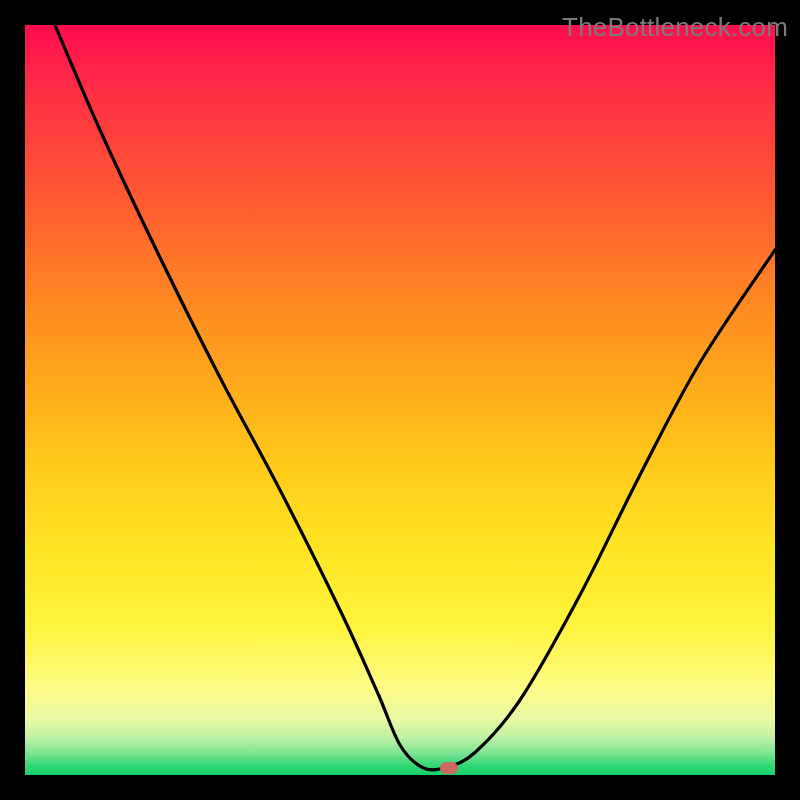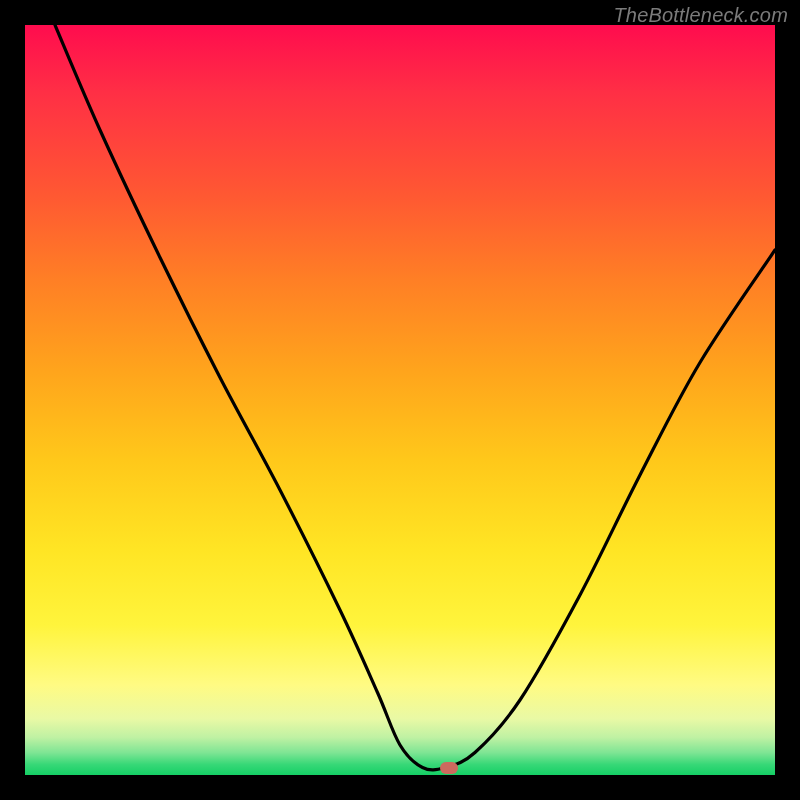--- a/index.html
+++ b/index.html
@@ -37,27 +37,26 @@
       #fffb83 88%,
       #e9f9a5 92.5%,
       #bff1a3 95%,
       #7fe594 97%,
       #37d877 98.6%,
       #15cf65 100%
     );
   }
   .watermark {
     position: absolute;
-    top: 4px;
+    top: 12px;
     right: 12px;
     color: #7b7b7b;
-    font-size: 20px;
+    font-size: 26px;
     letter-spacing: 0.2px;
     user-select: none;
-    font-style: italic;
   }
   svg.curve {
     position: absolute;
     left: 25px;
     top: 25px;
     width: 750px;
     height: 750px;
     pointer-events: none;
   }
   .marker {

